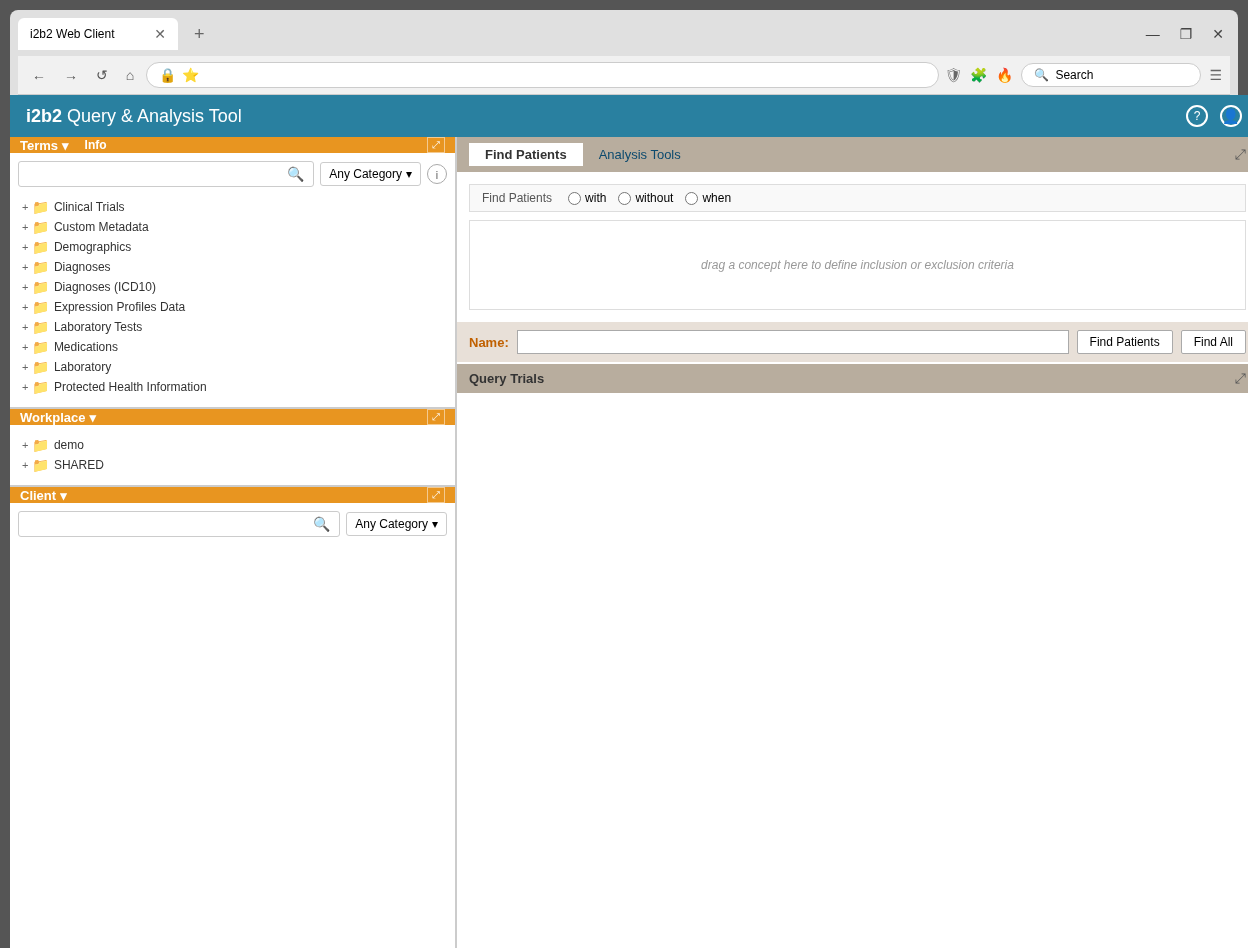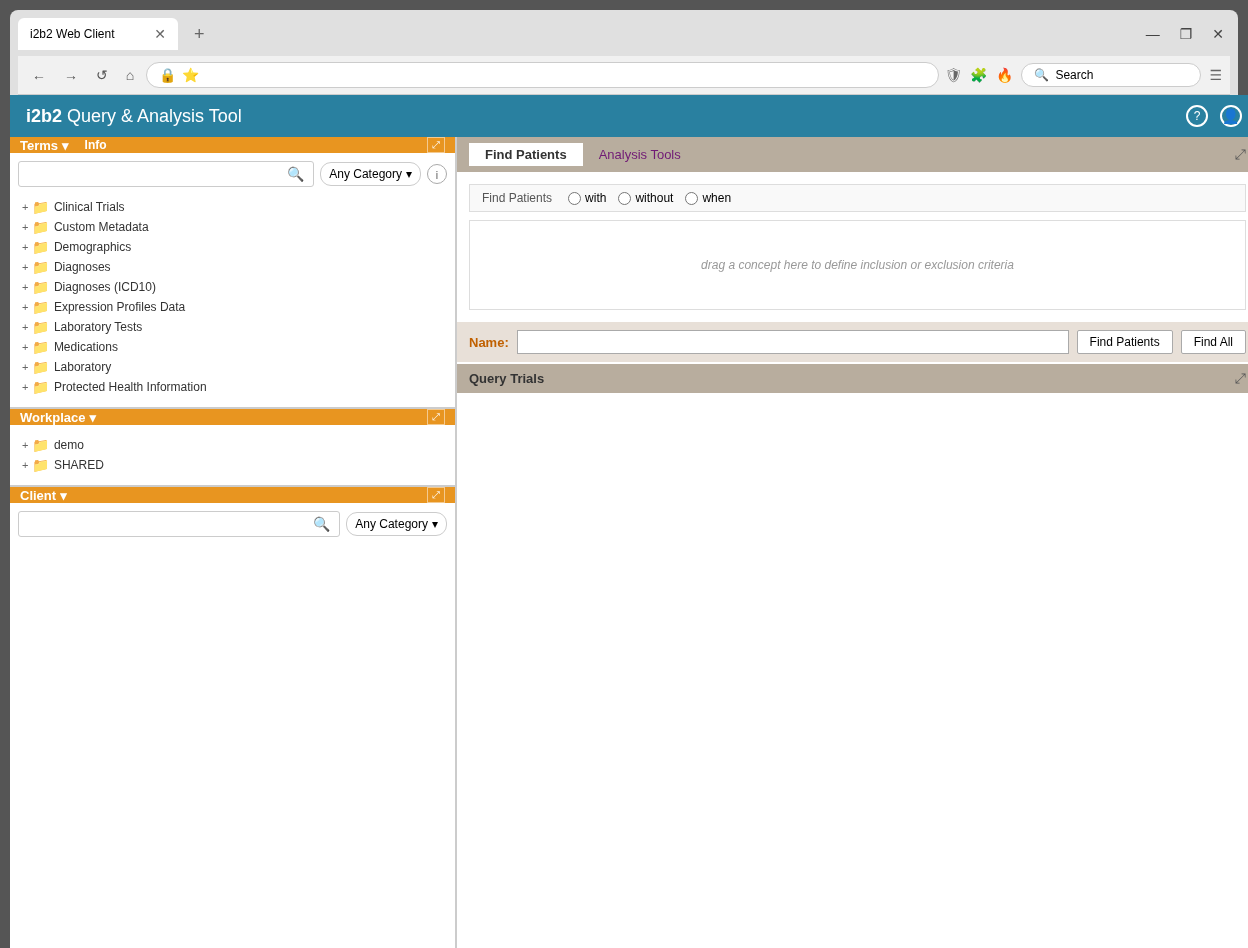--- a/index.html
+++ b/index.html
@@ -41,21 +41,21 @@
     .panel-header-left { display: flex; align-items: center; gap: 4px; }
     .panel-expand-btn { background: none; border: 1px solid rgba(255,255,255,0.5); color: white; font-size: 10px; cursor: pointer; padding: 1px 4px; }
 
     
     .terms-section { flex: 0 0 auto; }
     .terms-body { padding: 8px; }
     .search-row { display: flex; align-items: center; gap: 6px; margin-bottom: 8px; }
     .search-input-wrap { flex: 1; background: white; border: 1px solid #ccc; border-radius: 3px; padding: 4px 8px; display: flex; align-items: center; }
     .search-input-wrap input { border: none; outline: none; width: 100%; font-size: 12px; }
     .search-icon { color: #888; font-size: 14px; }
-    .category-dropdown { background: white; border: 1px solid #ccc; border-radius: 11px; padding: 4px 8px; font-size: 12px; display: flex; align-items: center; gap: 4px; cursor: pointer; }
+    .category-dropdown { background: white; border: 1px solid #ccc; border-radius: 3px; padding: 4px 8px; font-size: 12px; display: flex; align-items: center; gap: 4px; cursor: pointer; }
     .info-btn { background: none; border: 1px solid #aaa; border-radius: 50%; width: 20px; height: 20px; font-size: 11px; cursor: pointer; color: #666; display: flex; align-items: center; justify-content: center; }
 
     
     .tree-list { list-style: none; padding: 2px 0; }
     .tree-item { display: flex; align-items: center; gap: 4px; padding: 2px 4px; cursor: pointer; }
     .tree-expand { font-size: 11px; color: #666; cursor: pointer; }
     .folder-icon { font-size: 14px; }
     .tree-label { font-size: 12px; color: #333; }
 
     
@@ -68,21 +68,21 @@
 
     
     .right-panel { flex: 1; display: flex; flex-direction: column; background: white; gap: 2px; }
 
     
     .find-patients-panel { background: white; }
     .fp-header { background: #b8ad9e; padding: 6px 12px; display: flex; align-items: center; justify-content: space-between; }
     .fp-tabs { display: flex; gap: 0; }
     .fp-tab { padding: 4px 16px; font-size: 13px; cursor: pointer; color: #333; }
     .fp-tab.active { background: white; font-weight: bold; color: #333; }
-    .fp-tab.inactive { color: #701a75; }
+    .fp-tab.inactive { color: #0c4a6e; }
     .fp-expand-btn { background: none; border: none; font-size: 14px; cursor: pointer; color: #555; }
 
     
     .fp-content { padding: 12px; }
     .fp-criteria-bar { display: flex; align-items: center; gap: 16px; padding: 6px 12px; border: 1px solid #ddd; background: #f9f9f9; margin-bottom: 8px; }
     .fp-criteria-label { font-size: 12px; color: #555; }
     .fp-radio-group { display: flex; gap: 12px; }
     .fp-radio { display: flex; align-items: center; gap: 4px; font-size: 12px; cursor: pointer; }
     .fp-drop-zone { border: 1px solid #ddd; min-height: 90px; background: white; display: flex; align-items: center; justify-content: center; }
     .fp-drop-hint { color: #999; font-style: italic; font-size: 12px; text-align: right; }

